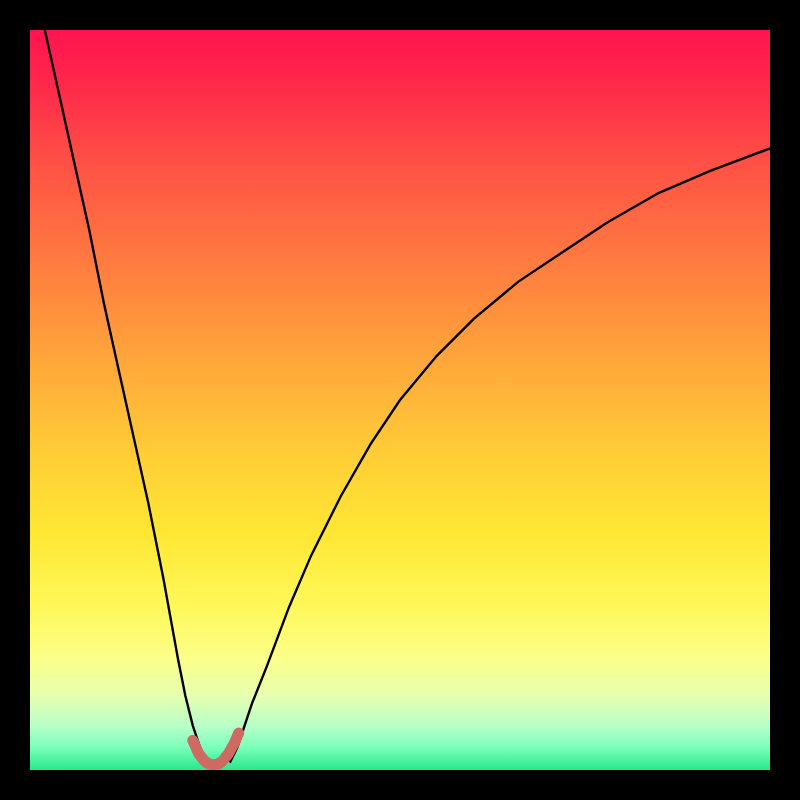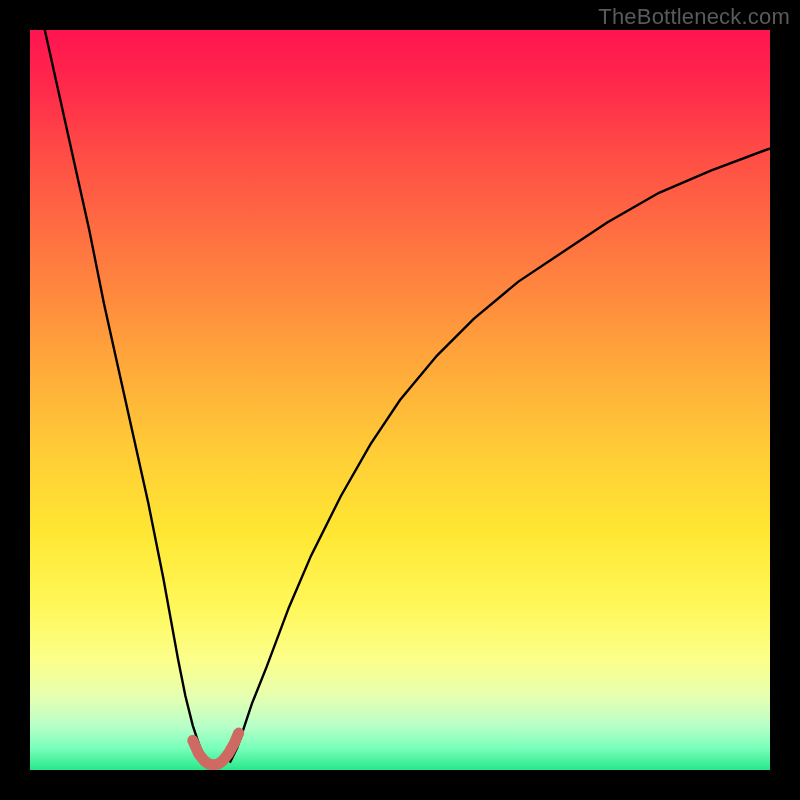--- a/index.html
+++ b/index.html
@@ -59,21 +59,20 @@
     top: 0;
     width: 740px;
     height: 740px;
   }
 </style>
 </head>
 <body>
 
 <div class="frame">
 
-  <div class="watermark">TheBottleneck.com</div>
 
   <div class="plot">
     <svg class="curves" viewBox="0 0 740 740" preserveAspectRatio="none">
       <path fill="none" stroke="#000" stroke-width="2.4" d="M 14.80 0.00 L 29.60 66.60 L 44.40 133.20 L 59.20 199.80 L 74.00 273.80 L 88.80 340.40 L 103.60 407.00 L 118.40 473.60 L 133.20 547.60 L 148.00 629.00 L 155.40 666.00 L 162.80 695.60 L 170.20 717.80 L 177.60 732.60"></path>
       <path fill="none" stroke="#000" stroke-width="2.4" d="M 199.80 732.60 L 207.20 717.80 L 214.60 695.60 L 222.00 673.40 L 236.80 636.40 L 259.00 577.20 L 281.20 525.40 L 310.80 466.20 L 340.40 414.40 L 370.00 370.00 L 407.00 325.60 L 444.00 288.60 L 488.40 251.60 L 532.80 222.00 L 577.20 192.40 L 629.00 162.80 L 680.80 140.60 L 740.00 118.40"></path>
       <polyline fill="none" stroke="#cf6a63" stroke-width="11" stroke-linecap="round" stroke-linejoin="round" points="162.80,710.40 168.72,723.72 174.64,731.12 179.08,734.08 183.52,734.82 187.96,734.08 192.40,731.12 198.32,723.72 204.24,713.36 208.68,703.00"></polyline>
     </svg>
   </div>
 
 </div>

